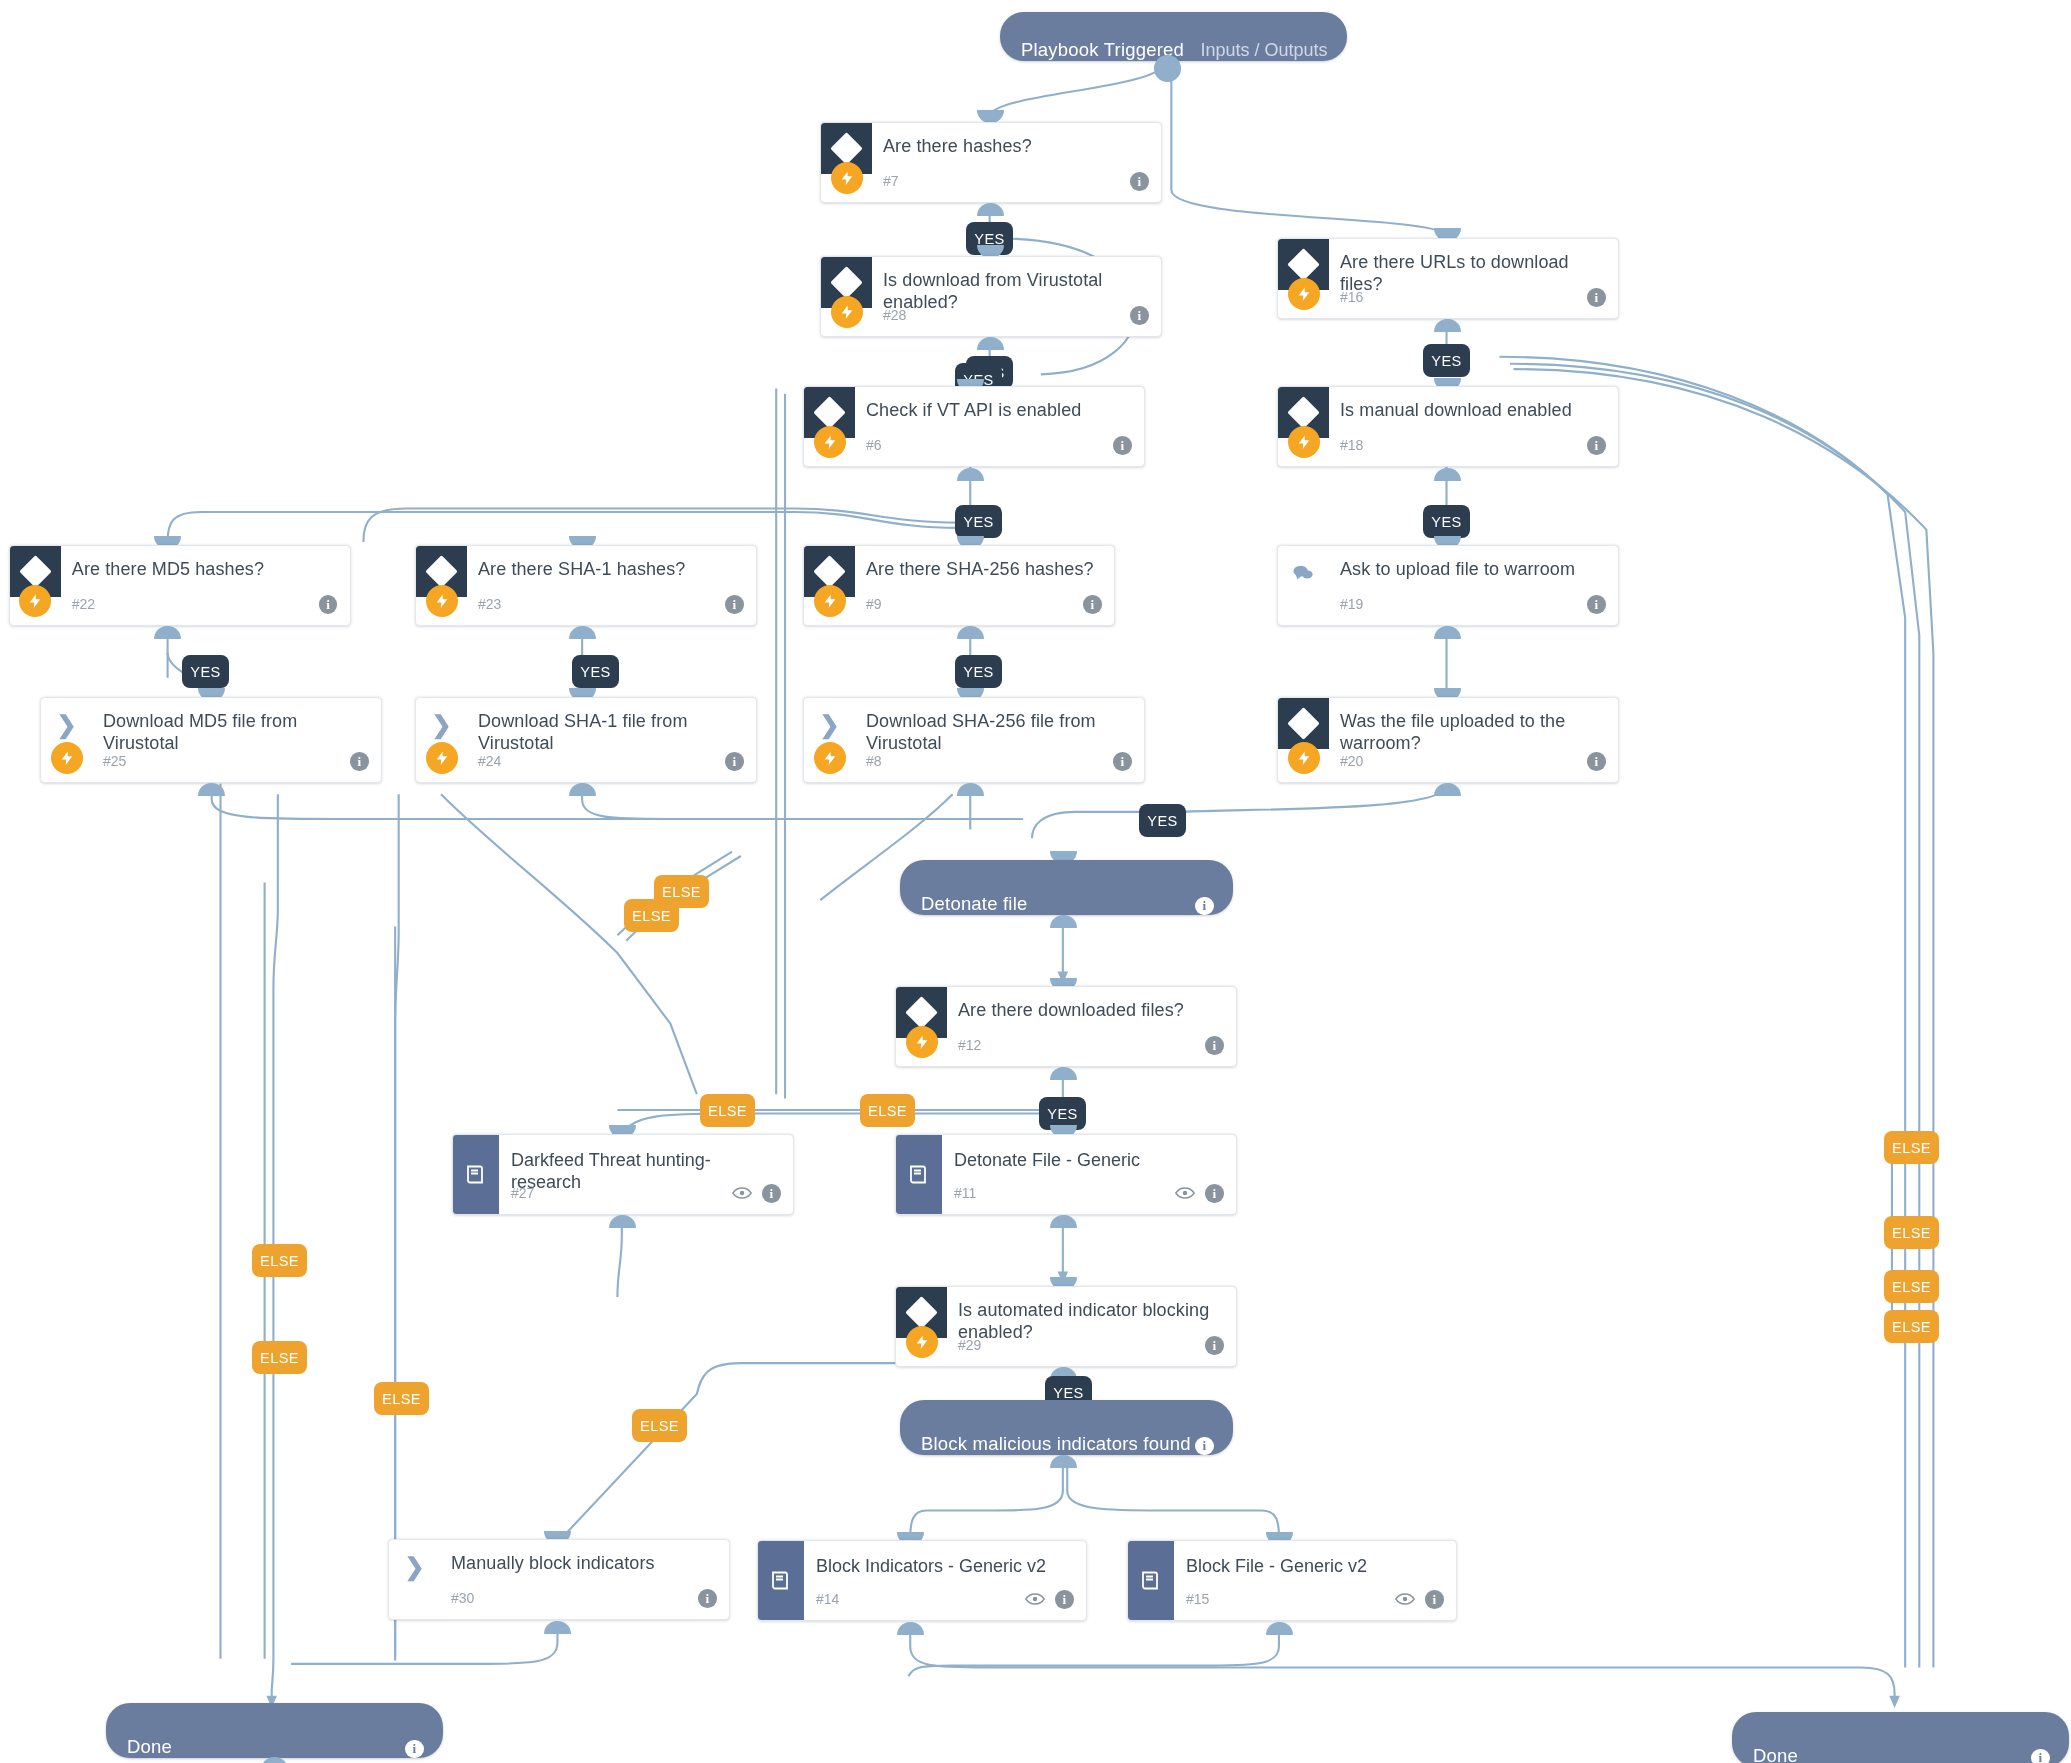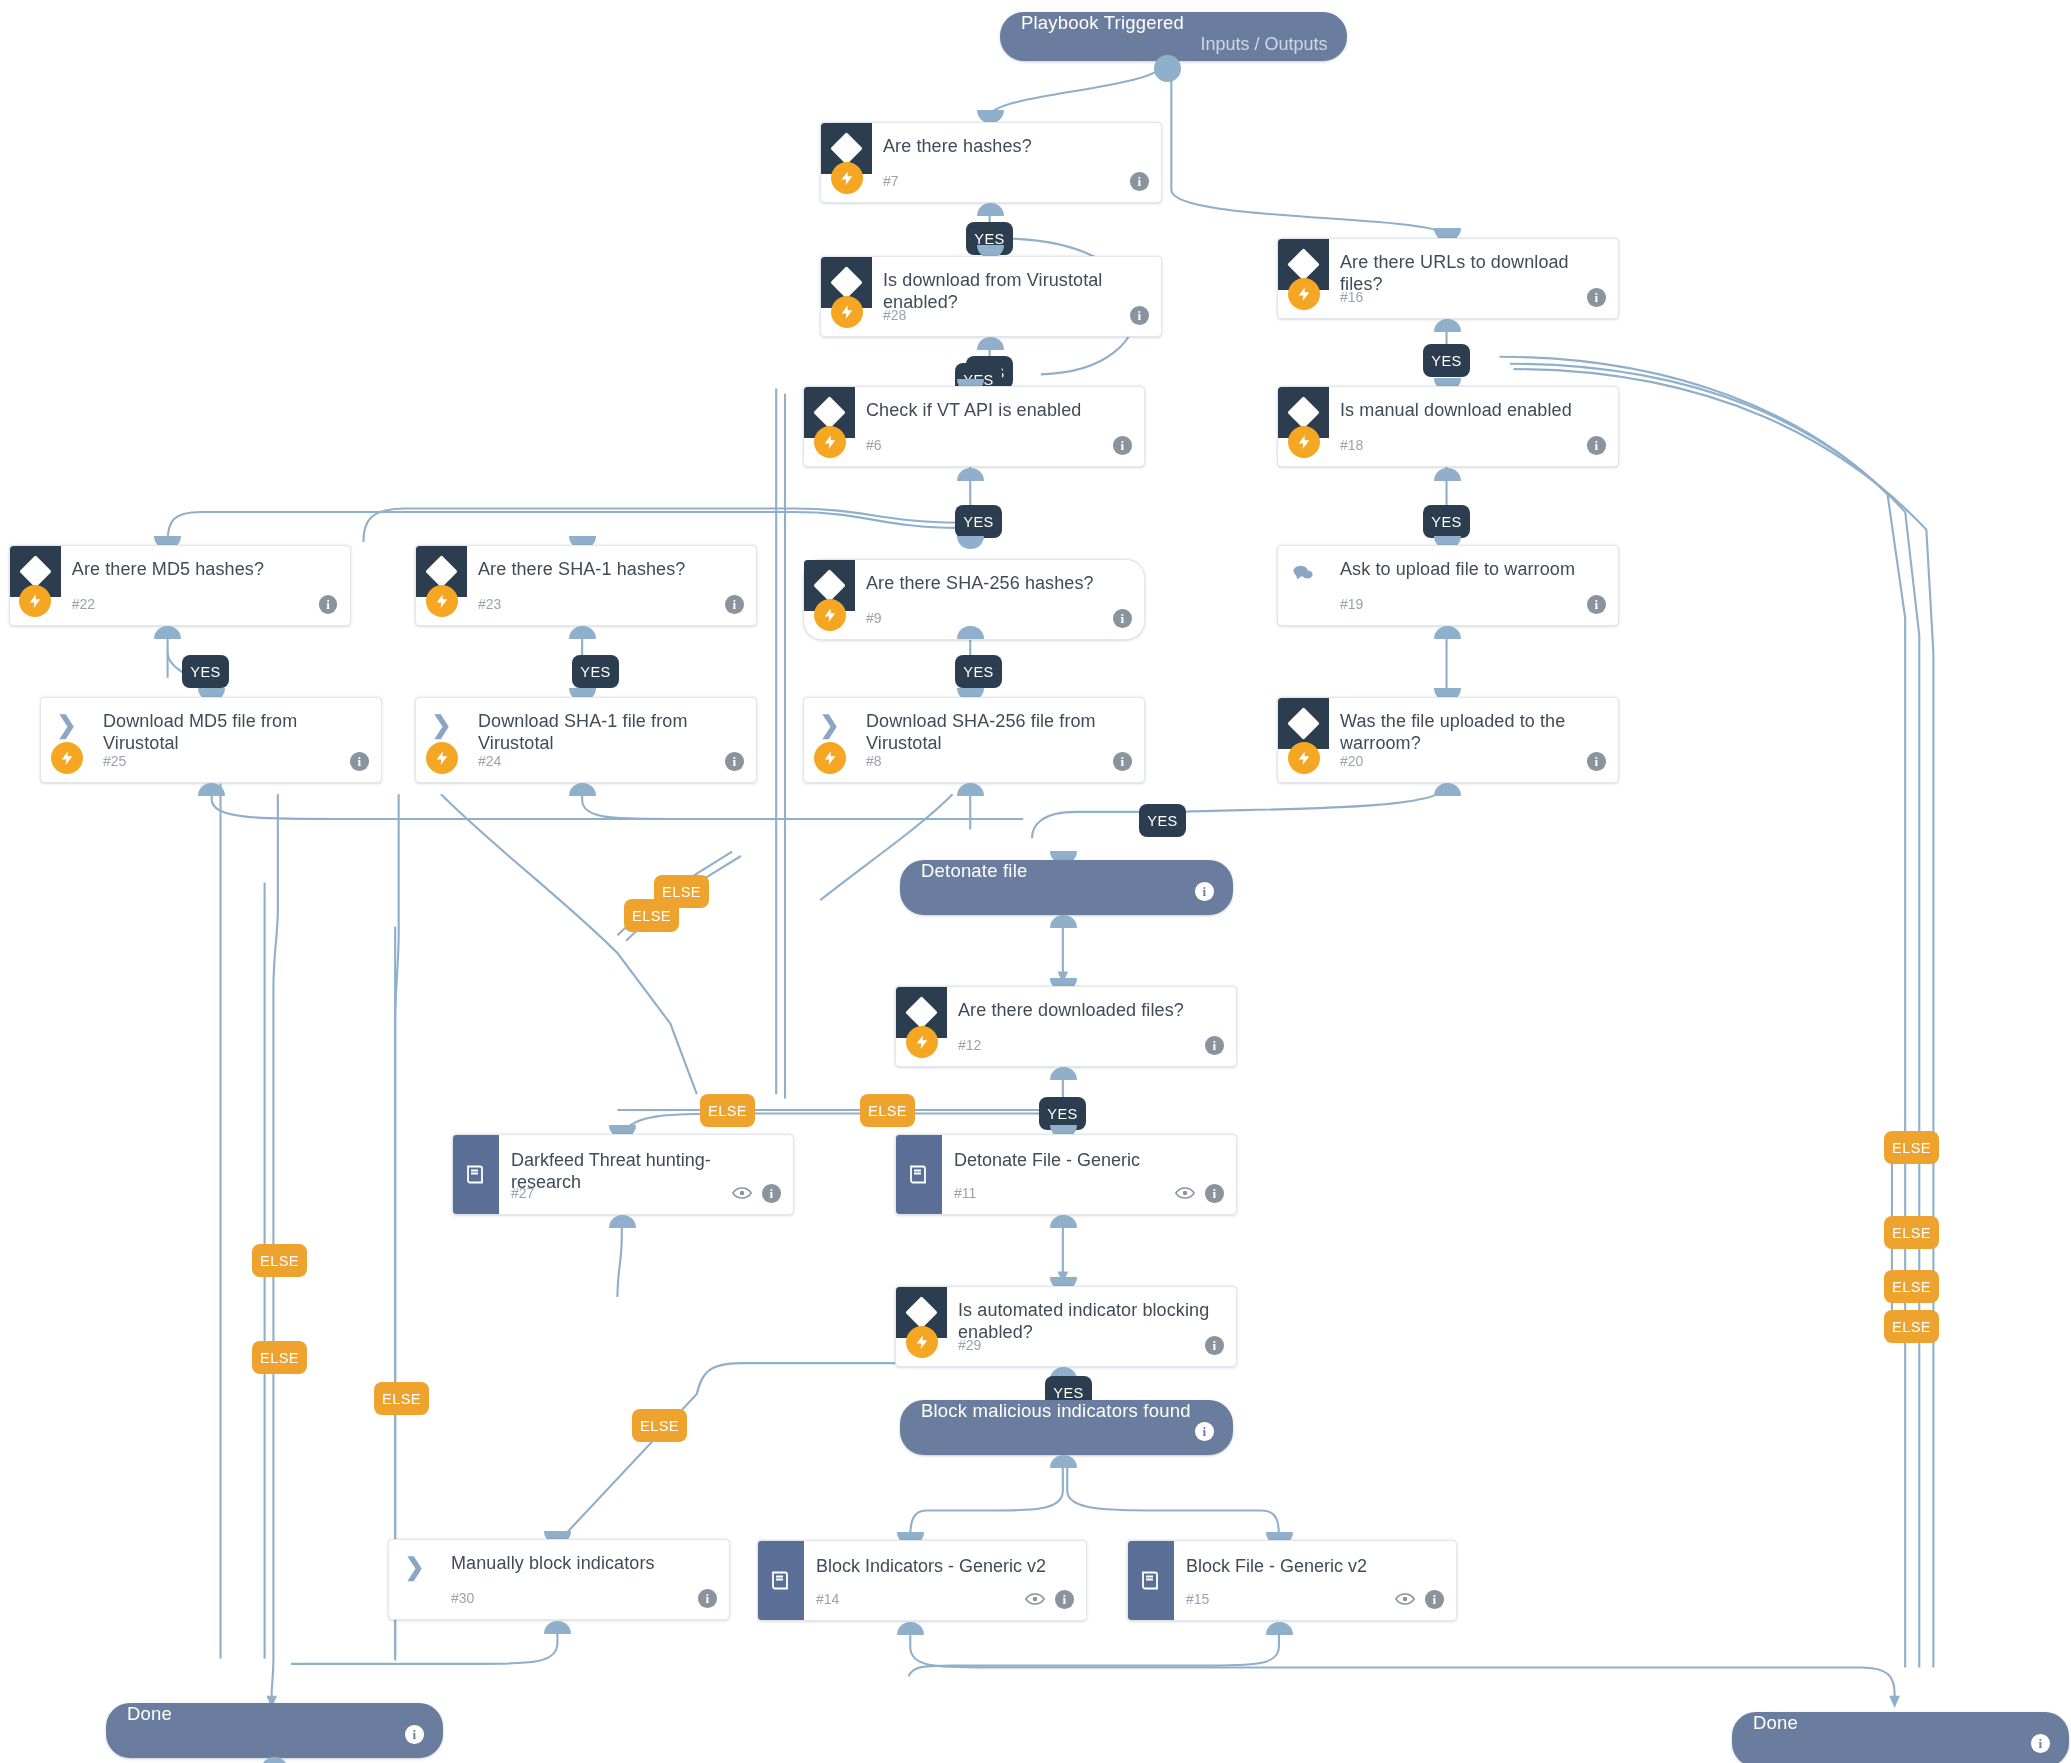--- a/index.html
+++ b/index.html
@@ -31,21 +31,21 @@
         box-shadow:0 0.9px 2.6px rgba(40,55,75,.18);box-sizing:border-box;overflow:hidden;}
   .pbnode .side{position:absolute;left:0;top:0;bottom:0;width:46px;background:#5b6f96;
         display:flex;align-items:center;justify-content:center;}
   .pbnode .book{width:24px;height:25px;color:#fff;}
   .pbnode .title{position:absolute;left:58px;top:14px;right:14px;font-size:18px;color:#3f4b57;line-height:22px;}
   .pbnode .tid{position:absolute;left:58px;bottom:13.2px;font-size:14px;color:#9aa3ad;}
   .pbnode .icons{position:absolute;right:12.4px;bottom:11.5px;display:flex;gap:9.7px;align-items:center;}
 
   
   .pill{position:absolute;background:#6a7d9e;border-radius:24px;box-shadow:0 0.9px 2.6px rgba(40,55,75,.25);
-        box-sizing:border-box;display:flex;align-items:flex-start;flex-direction:column;}
+        box-sizing:border-box;display:flex;align-items:flex-end;}
   .pill .ptitle{color:#fff;font-size:18.5px;margin-left:21px;letter-spacing:0.2px;}
   .pill .pright{color:#cfd8e6;font-size:18px;margin-left:auto;margin-right:19.4px;}
   .pill .pinfo{margin-left:auto;margin-right:19.4px;width:18.5px;height:18.5px;border-radius:50%;
         background:#fff;color:#6a7d9e;font-size:13.2px;font-weight:bold;font-family:"Liberation Serif",serif;
         display:flex;align-items:center;justify-content:center;line-height:1;}
 
   
   .badge{position:absolute;border-radius:8px;display:flex;align-items:center;justify-content:center;
         color:#fff;font-size:14.6px;letter-spacing:0.4px;box-sizing:border-box;}
   .badge.yes{background:#2b3d4f;}
@@ -299,21 +299,21 @@
       </div>
     <div class="tid">#23</div>
     <div class="icons">
         <span class="iconinfo">i</span>
       </div>
   </div>
   <div class="knob top" style="left:569px;top:626px;"></div>
   <div class="badge yes" style="left:572px;top:655px;width:47px;height:33px;">YES</div>
 
   <div class="knob bot" style="left:957px;top:536px;"></div>
-  <div class="node" style="left:803px;top:559px;width:342px;height:81px;border-radius:19px;">
+  <div class="node" style="left:803px;top:545px;width:312px;height:81px;">
     <div class="hdrbox">
         <div class="diamond"></div>
       </div>
     <div class="title">Are there SHA-256 hashes?</div>
     <div class="bolt">
         <svg viewBox="0 0 24 24" fill="#fff">
           <path d="M13 2 L4 14 H11 L10 22 L20 9 H13 Z"></path>
         </svg>
       </div>
     <div class="tid">#9</div>

